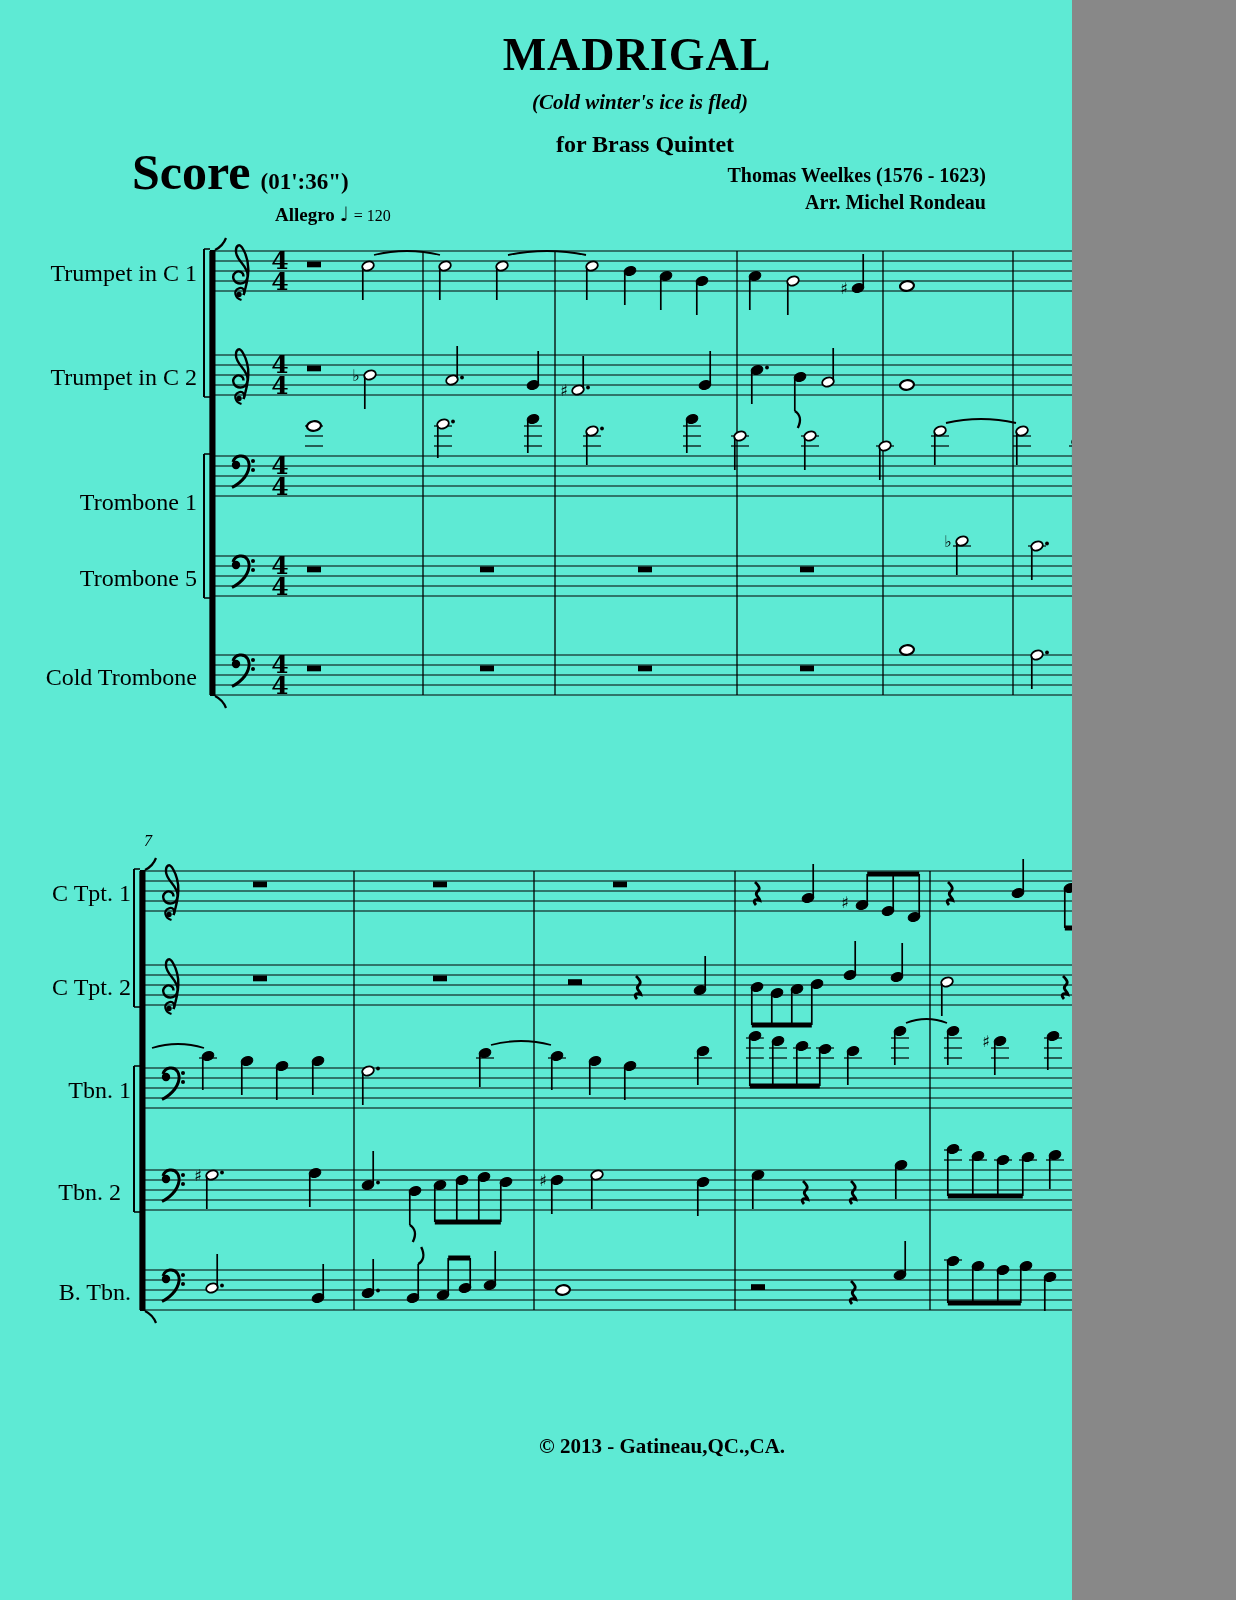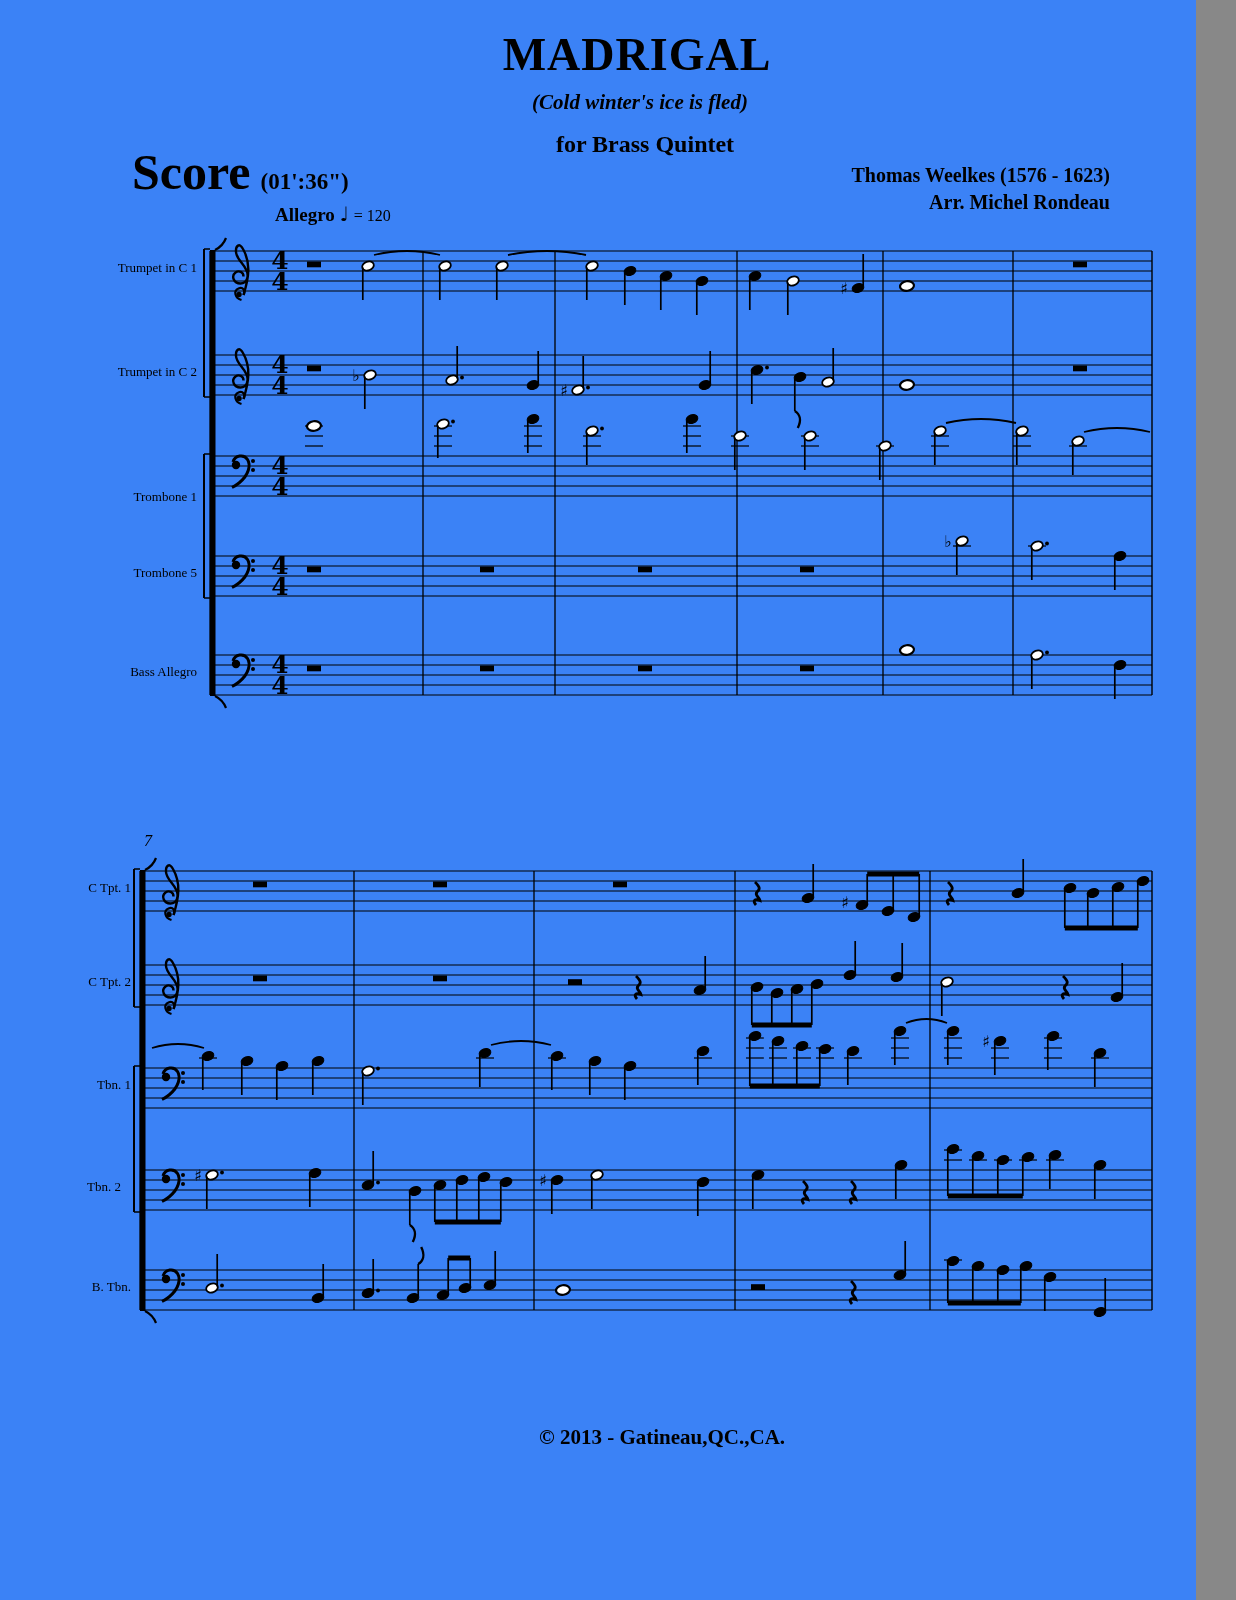--- a/index.html
+++ b/index.html
@@ -1,31 +1,31 @@
 <!DOCTYPE html>
 <html><head>
 <meta charset="utf-8">
 <style>
   html,body{margin:0;padding:0;background:#888;}
-  .page{position:relative;width:1196px;height:1600px;background:#3b82f6;color:#000;overflow:hidden;
+  .page{position:relative;width:1072px;height:1600px;background:#5eead4;color:#000;overflow:hidden;
         font-family:"Liberation Serif",serif;}
   .abs{position:absolute;white-space:nowrap;}
   .ctr{transform:translateX(-50%);}
   .title{font-size:46px;font-weight:bold;letter-spacing:1px;}
   .subtitle{font-size:21px;font-weight:bold;font-style:italic;}
   .forline{font-size:24px;font-weight:bold;}
   .scoreword{font-size:50px;font-weight:bold;}
   .duration{font-size:23px;font-weight:bold;margin-left:10px;}
   .credit{font-size:20px;font-weight:bold;text-align:right;}
   .tempo{font-size:19px;font-weight:bold;}
   .tempo .noteglyph{font-family:"DejaVu Sans",sans-serif;font-size:20px;font-weight:normal;}
   .tempo .tval{font-size:16px;font-weight:normal;}
   .measurenum{font-size:16px;font-style:italic;}
-  .footer{font-size:21px;font-weight:bold;}
-  .stafflabel{position:absolute;font-size:13px;white-space:nowrap;transform:translateX(-100%);}
+  .footer{font-size:21px;font-weight:bold;margin-top:9px;}
+  .stafflabel{position:absolute;font-size:24px;white-space:nowrap;transform:translateX(-100%);}
   svg{position:absolute;left:0;top:0;}
 </style>
 </head>
 <body>
 
 <div class="page">
   <div class="abs ctr title" style="left:637px;top:28px;">MADRIGAL</div>
   <div class="abs ctr subtitle" style="left:640px;top:90px;">(Cold winter's ice is fled)</div>
   <div class="abs ctr forline" style="left:645px;top:131px;">for Brass Quintet</div>
 
@@ -818,19 +818,19 @@
           <line x1="1105.2" y1="1310.5" x2="1105.2" y2="1278" stroke="#000000" stroke-width="1.7"></line>
         </g>
       </g>
     </svg>
 
   <div class="abs ctr footer" style="left:662px;top:1425px;">© 2013 - Gatineau,QC.,CA.</div>
 <div class="stafflabel" style="left: 197px; top: 260px;">Trumpet in C 1</div>
     <div class="stafflabel" style="left: 197px; top: 364px;">Trumpet in C 2</div>
     <div class="stafflabel" style="left: 197px; top: 489px;">Trombone 1</div>
     <div class="stafflabel" style="left: 197px; top: 565px;">Trombone 5</div>
-    <div class="stafflabel" style="left: 197px; top: 664px;">Bass Allegro</div>
+    <div class="stafflabel" style="left: 197px; top: 664px;">Cold Trombone</div>
     <div class="stafflabel" style="left: 131px; top: 880px;">C Tpt. 1</div>
     <div class="stafflabel" style="left: 131px; top: 974px;">C Tpt. 2</div>
     <div class="stafflabel" style="left: 131px; top: 1077px;">Tbn. 1</div>
     <div class="stafflabel" style="left: 121px; top: 1179px;">Tbn. 2</div>
     <div class="stafflabel" style="left: 131px; top: 1279px;">B. Tbn.</div>
   </div>
 
 </body></html>

